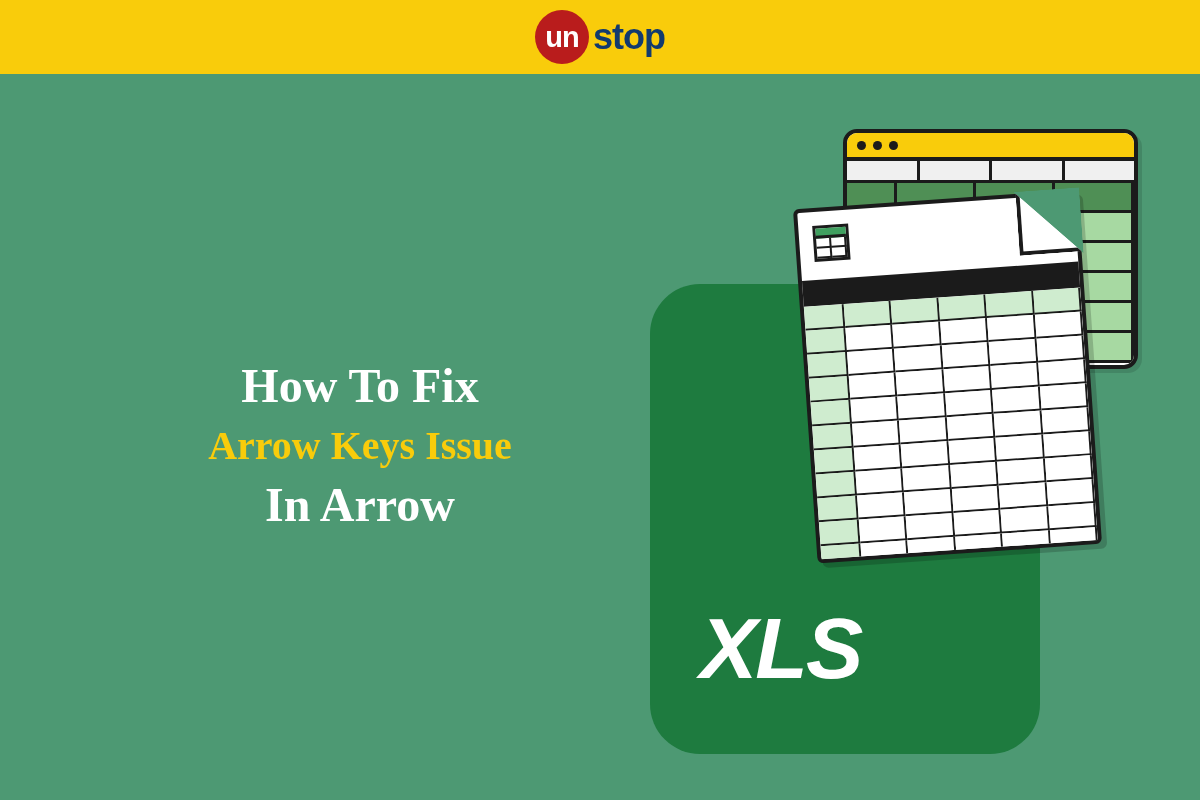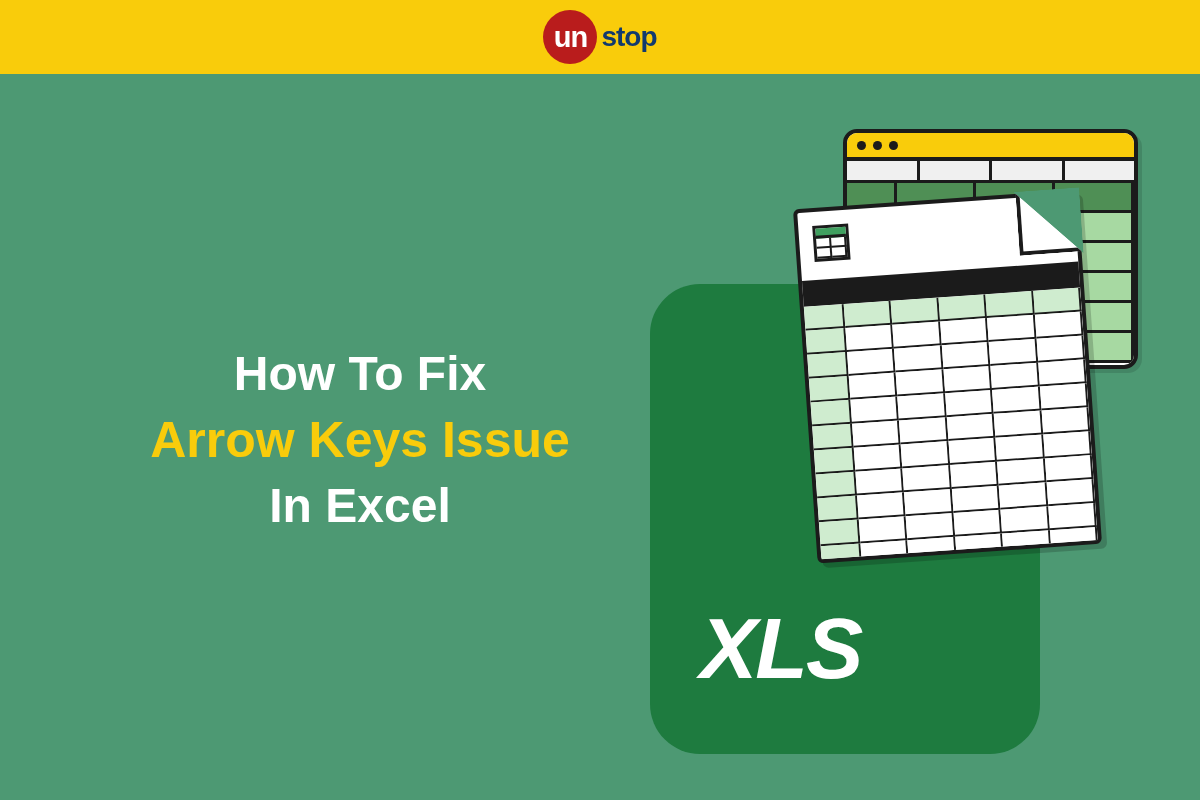--- a/index.html
+++ b/index.html
@@ -30,42 +30,43 @@
   }
   .logo-circle span {
     color: #fff;
     font-weight: 700;
     font-size: 29px;
     letter-spacing: -1px;
   }
   .logo-text {
     color: #123a6e;
     font-weight: 900;
-    font-size: 28px;
+    font-size: 36px;
     letter-spacing: -1px;
   }
   .main {
     width: 100%;
     height: 726px;
     background: #4d9973;
     position: relative;
   }
   .headline {
     position: absolute;
     left: 120px;
-    top: 268px;
+    top: 280px;
     text-align: center;
     width: 480px;
+    font-family: Liberation Serif, serif;
   }
   .headline .line {
     font-weight: 800;
     line-height: 1.35;
   }
   .l1 { color: #fff; font-size: 48px; }
-  .l2 { color: #f9cc0b; font-size: 50px; }
+  .l2 { color: #f9cc0b; font-size: 40px; }
   .l3 { color: #fff; font-size: 48px; }
 
   
   .illus {
     position: absolute;
     right: 70px;
     top: 60px;
     width: 480px;
     height: 620px;
   }
@@ -233,21 +234,21 @@
     <span>un</span>
   </div>
   <span class="logo-text">stop</span>
 </div>
 
 <div class="main">
 
   <div class="headline">
     <div class="line l1">How To Fix</div>
     <div class="line l2">Arrow Keys Issue</div>
-    <div class="line l3">In Excel</div>
+    <div class="line l3">In Arrow</div>
   </div>
 
   <div class="illus">
 
     <div class="sheet-yellow">
       <div class="titlebar">
         <div class="dot"></div>
         <div class="dot"></div>
         <div class="dot"></div>
       </div>

